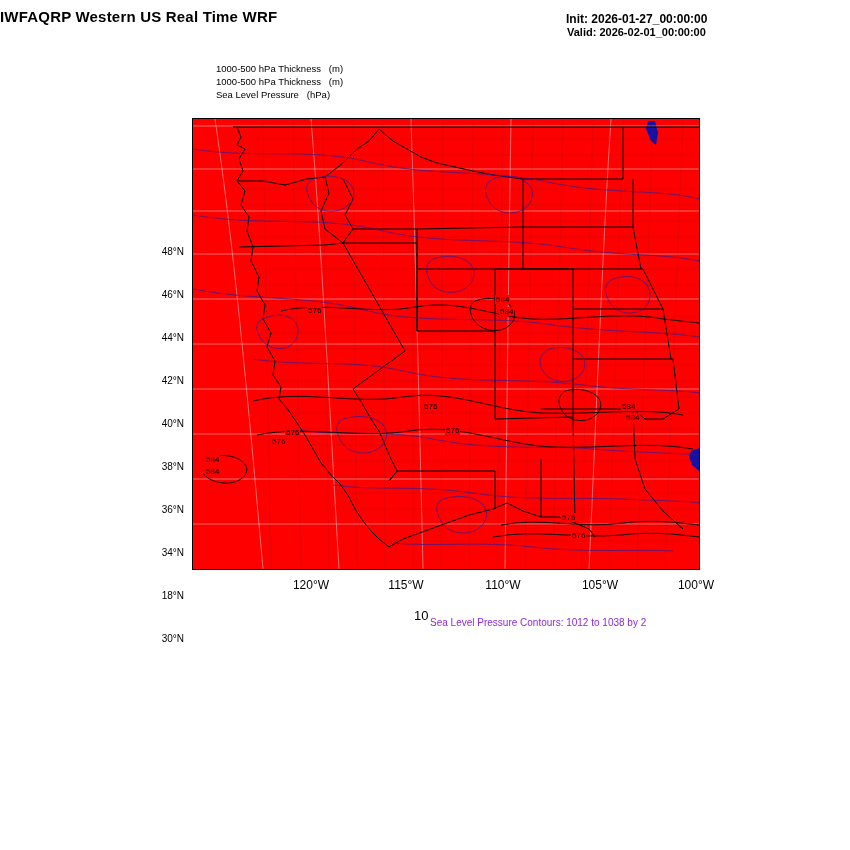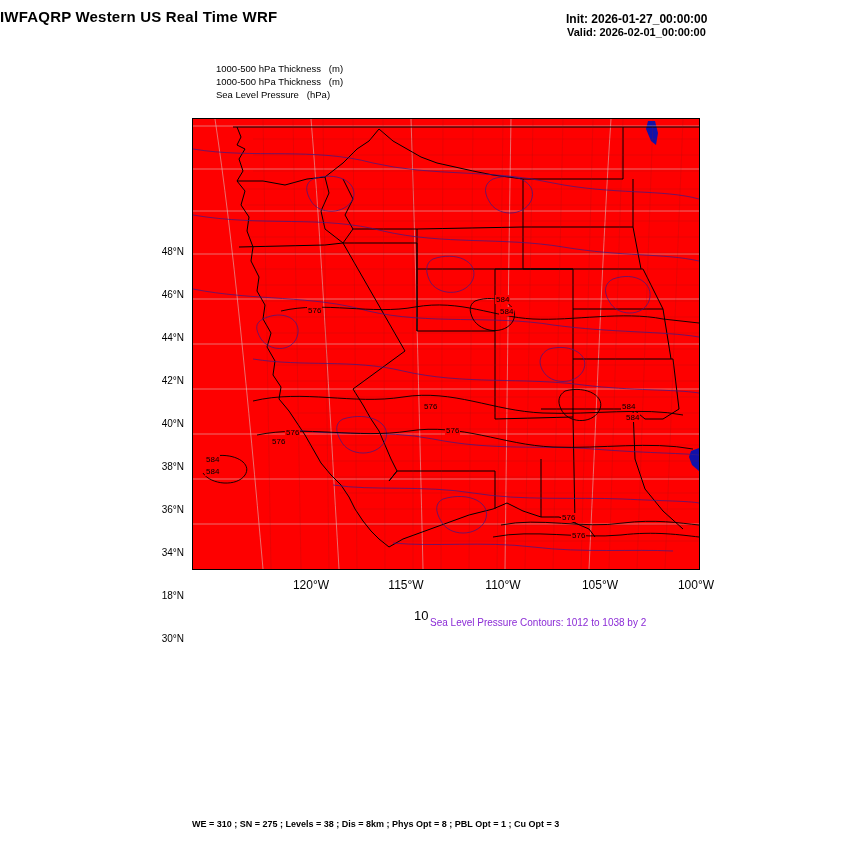--- a/index.html
+++ b/index.html
@@ -346,14 +346,13 @@
   <div class="xtick" style="left:372px; top:0;">105°W</div>
   <div class="xtick" style="left:468px; top:0;">100°W</div>
 </div>
 
 <div class="abs" id="caption-wrap">
   <span id="caption-num">10</span>
   <span id="caption-text">Sea Level Pressure Contours: 1012 to 1038 by 2</span>
 </div>
 
 <div class="abs" id="footer">
-  <div>WE = 310 ; SN = 275 ; Levels = 38 ; Dis = 8km ; Phys Opt = 8 ; PBL Opt = 1 ; Cu Opt = 3</div>
 </div>
 
 </body></html>

